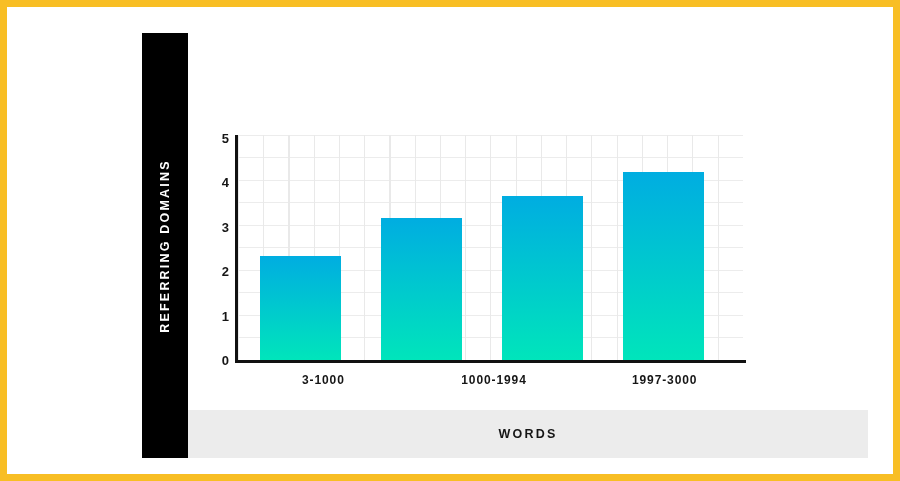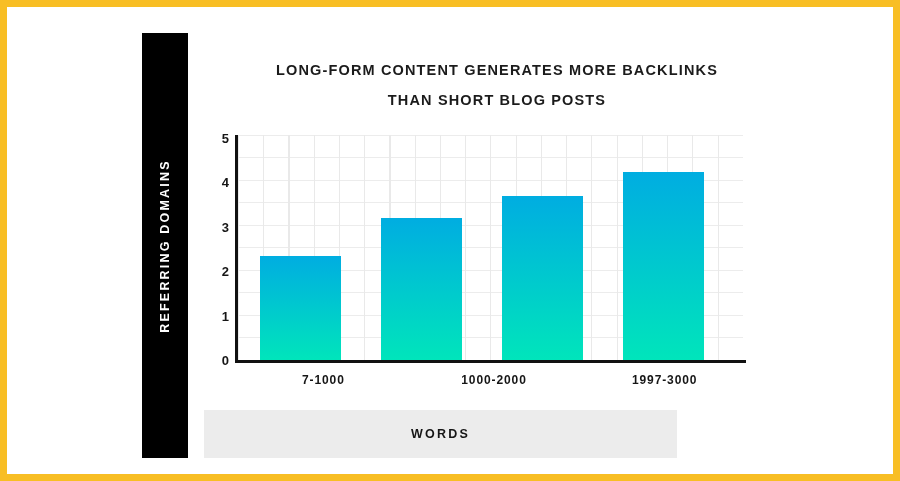--- a/index.html
+++ b/index.html
@@ -147,23 +147,23 @@
     text-align: center;
     font-size: 12px;
     font-weight: bold;
     letter-spacing: 0.9px;
     color: #161616;
   }
 
   
   #x-axis-band {
     position: absolute;
-    left: 197px;
+    left: 181px;
     top: 403px;
-    width: 473px;
+    width: 680px;
     height: 48px;
     background: #ececec;
     display: flex;
     align-items: center;
     justify-content: center;
   }
   #x-axis-band .htext {
     color: #161616;
     font-size: 12.5px;
     font-weight: bold;
@@ -172,24 +172,20 @@
 </style>
 </head>
 <body>
 
 <div id="frame">
 
   <div id="y-axis-band">
     <span class="vtext">REFERRING DOMAINS</span>
   </div>
 
-  <div id="chart-title">
-    <span>LONG-FORM CONTENT GENERATES MORE BACKLINKS</span>
-    <span class="line2">THAN SHORT BLOG POSTS</span>
-  </div>
 
   <div id="plot-wrap">
 
     <div id="y-ticks">
       <span class="ytick" style="top:3px;">5</span>
       <span class="ytick" style="top:47.4px;">4</span>
       <span class="ytick" style="top:91.8px;">3</span>
       <span class="ytick" style="top:136.2px;">2</span>
       <span class="ytick" style="top:180.6px;">1</span>
       <span class="ytick" style="top:225px;">0</span>
@@ -203,22 +199,22 @@
         <div class="bar" style="left: 22px; width: 81px; height: 104.4px; background: linear-gradient(rgb(0, 173, 225) 0%, rgb(0, 229, 187) 100%);"></div>
         <div class="bar" style="left: 143px; width: 81px; height: 141.75px; background: linear-gradient(rgb(0, 173, 225) 0%, rgb(0, 229, 187) 100%);"></div>
         <div class="bar" style="left: 264px; width: 81px; height: 164.25px; background: linear-gradient(rgb(0, 173, 225) 0%, rgb(0, 229, 187) 100%);"></div>
         <div class="bar" style="left: 385px; width: 81px; height: 188.1px; background: linear-gradient(rgb(0, 173, 225) 0%, rgb(0, 229, 187) 100%);"></div>
       </div>
     </div>
 
   </div>
 
   <div id="x-ticks">
-    <span class="xtick">7-1000</span>
-    <span class="xtick">1000-2000</span>
+    <span class="xtick">3-1000</span>
+    <span class="xtick">1000-1994</span>
     <span class="xtick">1997-3000</span>
   </div>
 
   <div id="x-axis-band">
     <span class="htext">WORDS</span>
   </div>
 
 </div>
 
 </body></html>

